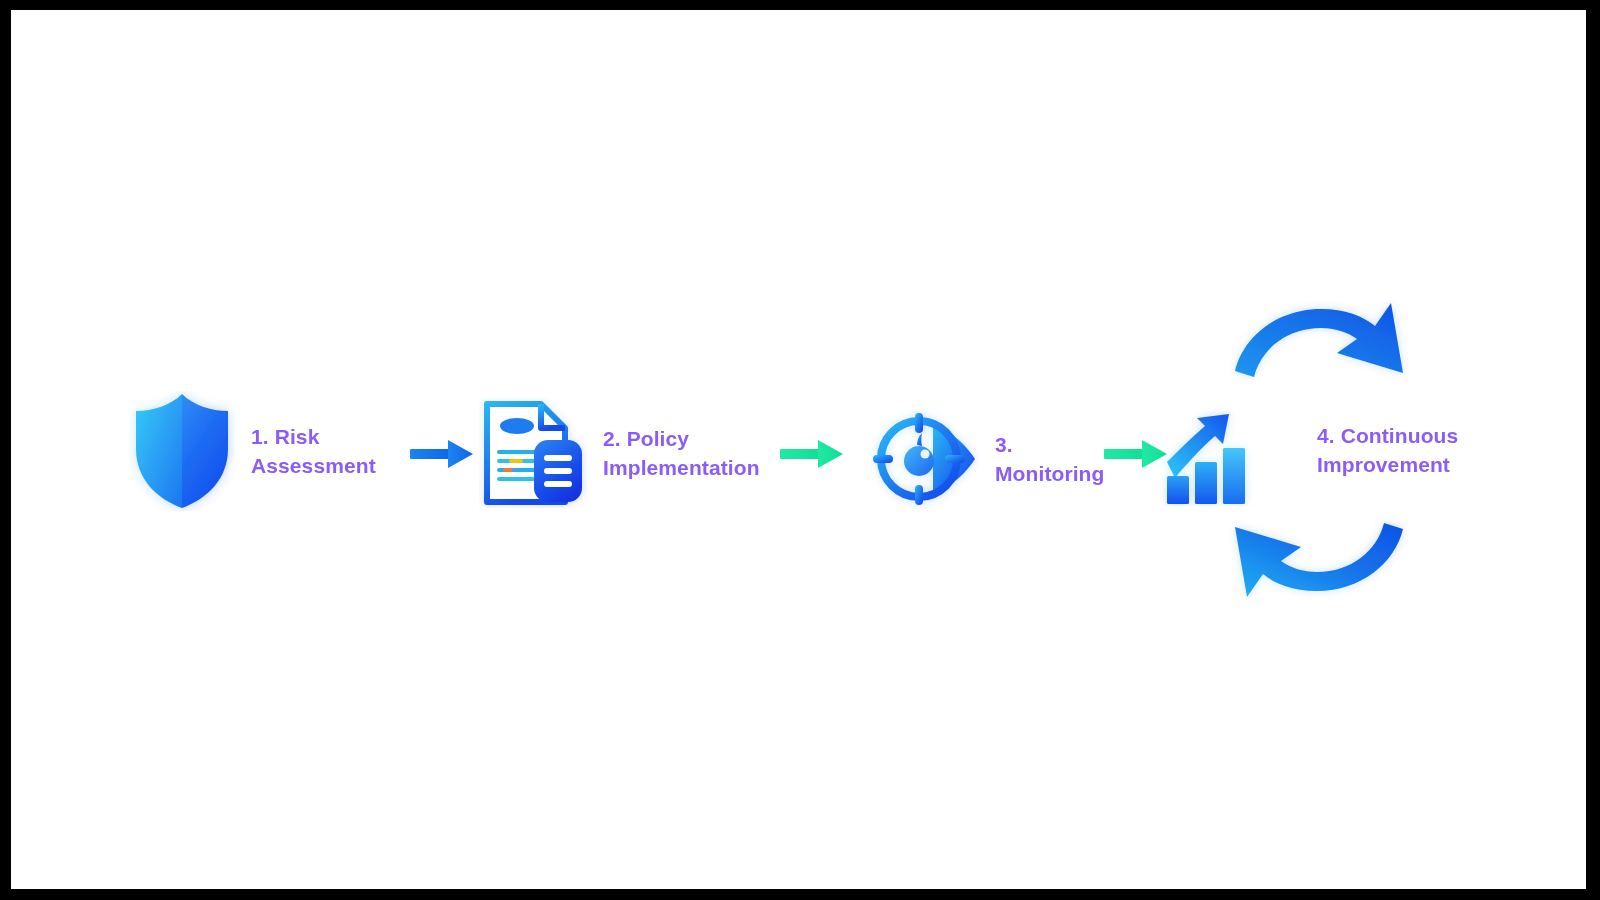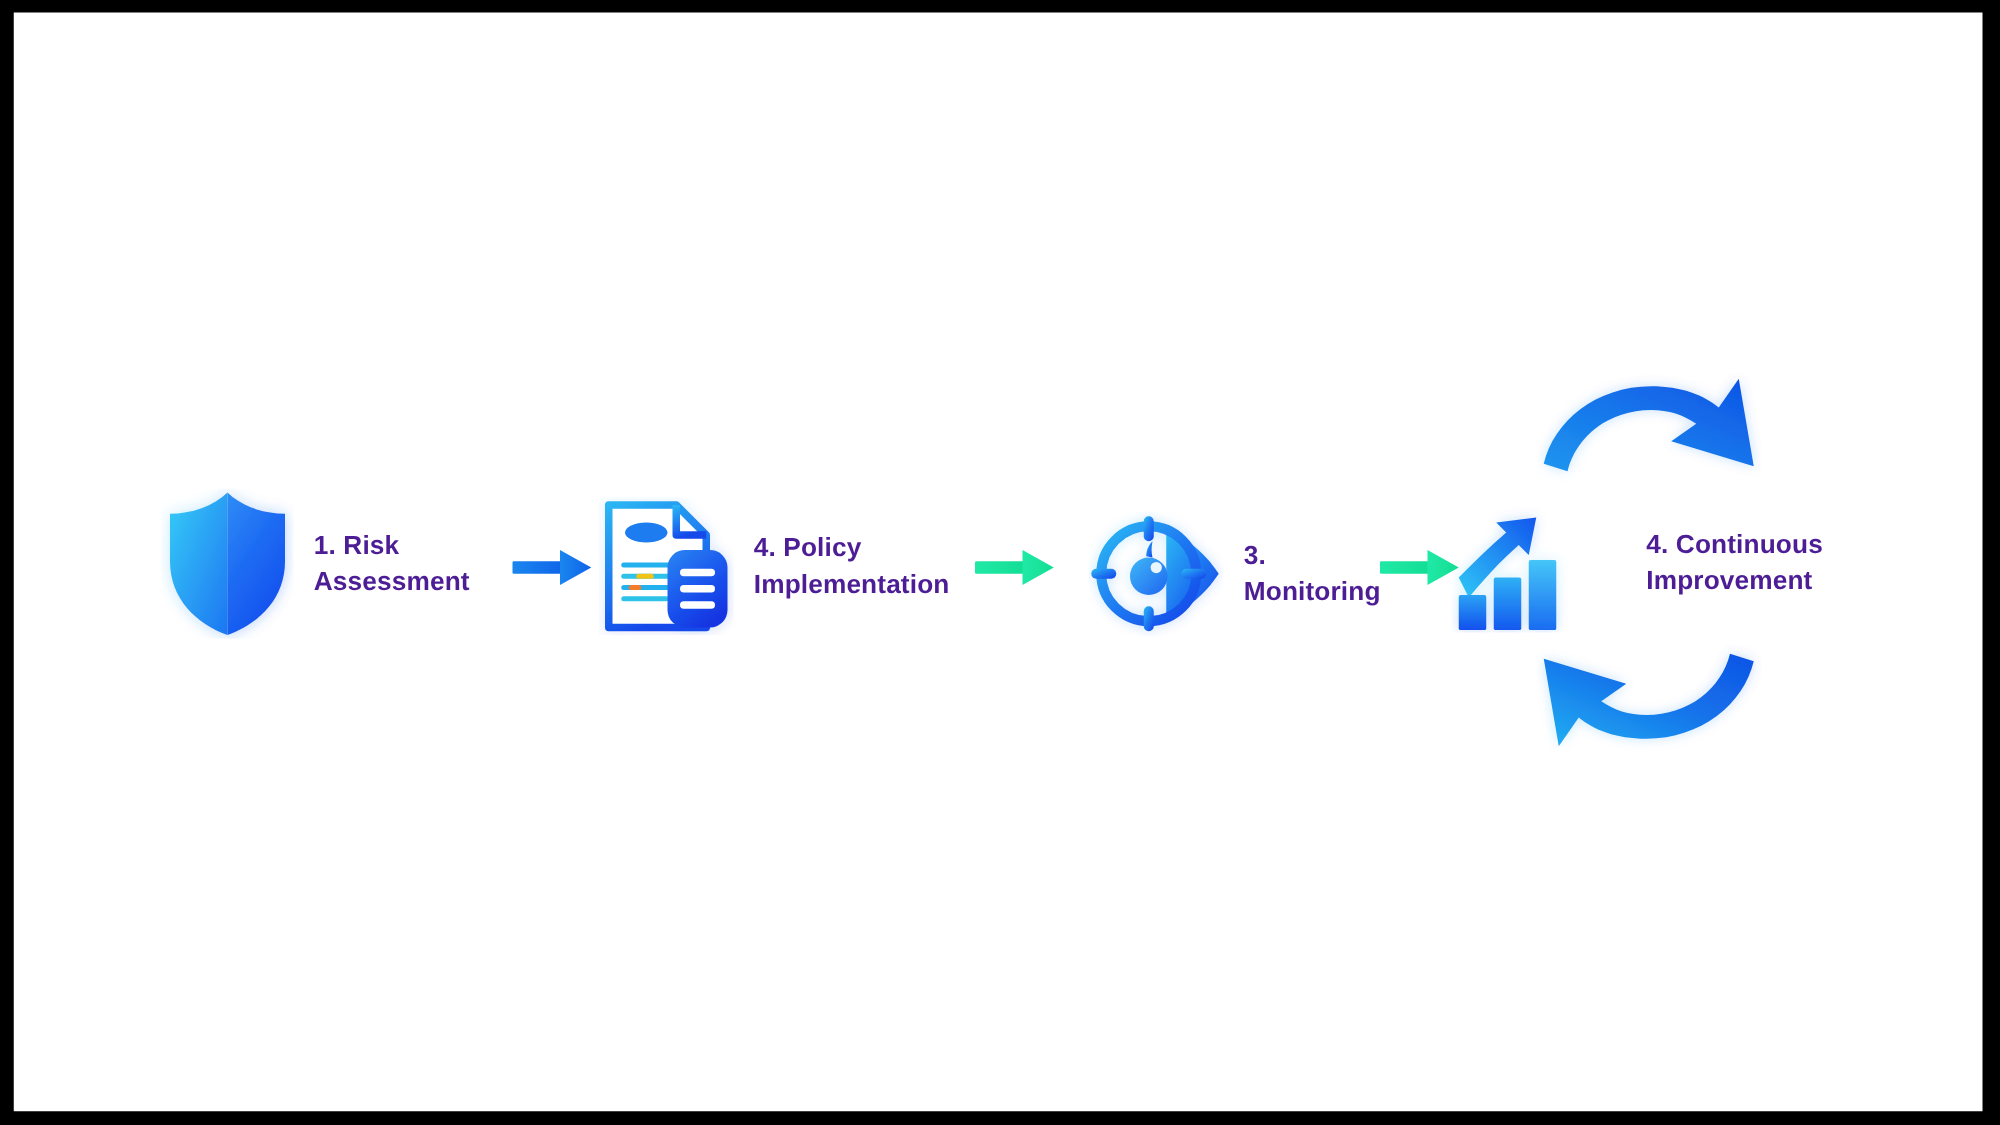--- a/index.html
+++ b/index.html
@@ -47,21 +47,21 @@
   }
 
   .step-icon {
     position: relative;
     flex: 0 0 auto;
     display: block;
   }
 
   .step-label {
     margin-left: 16px;
-    color: #4c1d95;
+    color: #8b5cf6;
     font-size: 21px;
     font-weight: bold;
     line-height: 29px;
     letter-spacing: 0.1px;
     white-space: pre-line;
     font-family: "Liberation Sans", sans-serif;
   }
 
   .connector {
     position: absolute;
@@ -170,21 +170,21 @@
             <rect x="18" y="79" width="38" height="4" rx="2" fill="#2fc2e8"></rect>
             <rect x="30" y="61" width="14" height="4" rx="2" fill="#f0c419"></rect>
             <rect x="24" y="70" width="10" height="4" rx="2" fill="#f47b2a"></rect>
 
             <rect x="55" y="42" width="48" height="62" rx="14" fill="url(#badgeGrad)"></rect>
             <rect x="65" y="57" width="28" height="6" rx="3" fill="#ffffff"></rect>
             <rect x="65" y="70" width="28" height="6" rx="3" fill="#ffffff"></rect>
             <rect x="65" y="83" width="28" height="6" rx="3" fill="#ffffff"></rect>
           </g>
         </svg>
-        <div class="step-label">4. Policy
+        <div class="step-label">2. Policy
 Implementation</div>
       </div>
 
       <div class="connector" id="conn-2">
         <svg width="72" height="40" viewBox="0 0 72 40">
           <defs>
             <linearGradient id="connGradGreen" x1="0" y1="0" x2="1" y2="0">
               <stop offset="0%" stop-color="#20e9a6"></stop>
               <stop offset="100%" stop-color="#12dd93"></stop>
             </linearGradient>

